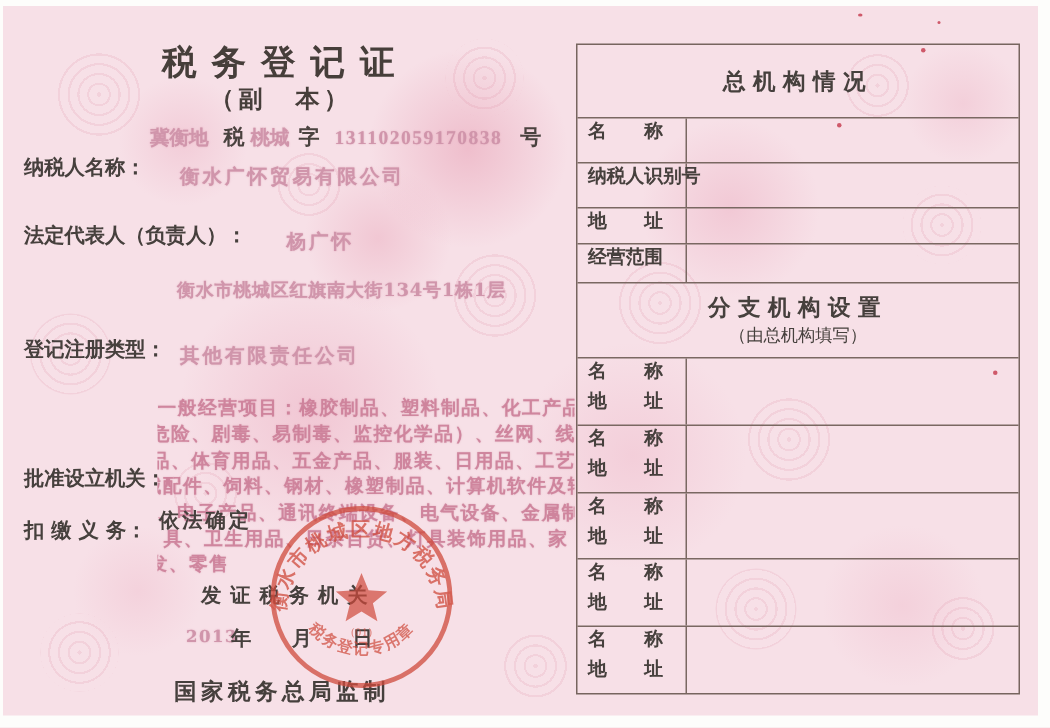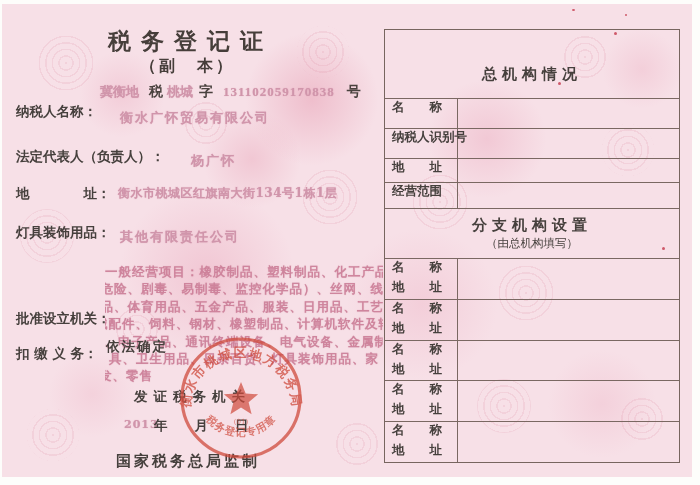--- a/index.html
+++ b/index.html
@@ -63,21 +63,21 @@
   .thdr .t1{font-size:15px;font-weight:bold;letter-spacing:5px;color:#46403d;}
   .thdr .t2{font-size:11.5px;color:#46403d;margin-top:1px;}
   .trow{display:flex;border-top:1px solid #7a6862;box-sizing:border-box;}
   .tlabel{
     width:73px;flex:0 0 73px;border-right:1px solid #7a6862;box-sizing:border-box;
     display:flex;flex-direction:column;justify-content:flex-start;
     padding-left:7px;gap:3px;
   }
   .tlabel span{font-size:12.5px;font-weight:600;color:#46403d;white-space:pre;}
   .tvalue{flex:1;}
-  .h48{height:48px;flex:0 0 48px;margin-top:20px;}
+  .h48{height:48px;flex:0 0 48px;}
   .h50{height:50px;flex:0 0 50px;align-items:center;}
   .h30{height:30px;flex:0 0 30px;}
   .h24{height:24px;flex:0 0 24px;}
   .h26{height:26px;flex:0 0 26px;}
   .grow{flex:1 1 auto;}
 
   
   .sealwrap{position:absolute;left:175px;top:330px;width:128px;height:128px;opacity:.88;}
 </style>
 </head>
@@ -117,24 +117,23 @@
     <span class="stamp faint" style="margin-left:10px;letter-spacing:1px;">131102059170838</span>
     <span class="dark" style="margin-left:12px;">号</span>
   </div>
 
   <div class="abs lbl" style="left:14px;top:99px;">纳税人名称：</div>
   <div class="abs stamp" style="left:118px;top:105px;font-size:13px;letter-spacing:2px;">衡水广怀贸易有限公司</div>
 
   <div class="abs lbl" style="left:14px;top:144px;">法定代表人（负责人）：</div>
   <div class="abs stamp" style="left:158px;top:148px;font-size:13px;letter-spacing:2px;padding-left:31px;">杨广怀</div>
 
-  <div class="abs lbl" style="left:14px;top:181px;">地　　　　址：</div>
   <div class="abs stamp" style="left:116px;top:181px;font-size:12px;letter-spacing:.5px;">衡水市桃城区红旗南大街134号1栋1层</div>
 
-  <div class="abs lbl" style="left:14px;top:220px;">灯具装饰用品：</div>
+  <div class="abs lbl" style="left:14px;top:220px;">登记注册类型：</div>
   <div class="abs stamp" style="left:118px;top:224px;font-size:13px;letter-spacing:2px;">其他有限责任公司</div>
 
 
   <div class="abs" style="left:103px;top:259px;width:278px;overflow:hidden;">
     <div class="scopeline">一般经营项目：橡胶制品、塑料制品、化工产品（不</div>
     <div class="scopeline" style="margin-left:-18px;">含危险、剧毒、易制毒、监控化学品）、丝网、线材、玻璃</div>
     <div class="scopeline" style="margin-left:-18px;">制品、体育用品、五金产品、服装、日用品、工艺品、机</div>
     <div class="scopeline" style="margin-left:-10px;">械配件、饲料、钢材、橡塑制品、计算机软件及辅助设</div>
     <div class="scopeline" style="margin-left:-14px;">备、电子产品、通讯终端设备、电气设备、金属制品、文</div>
     <div class="scopeline" style="margin-left:4px;">具、卫生用品、日杂百货、灯具装饰用品、家</div>

